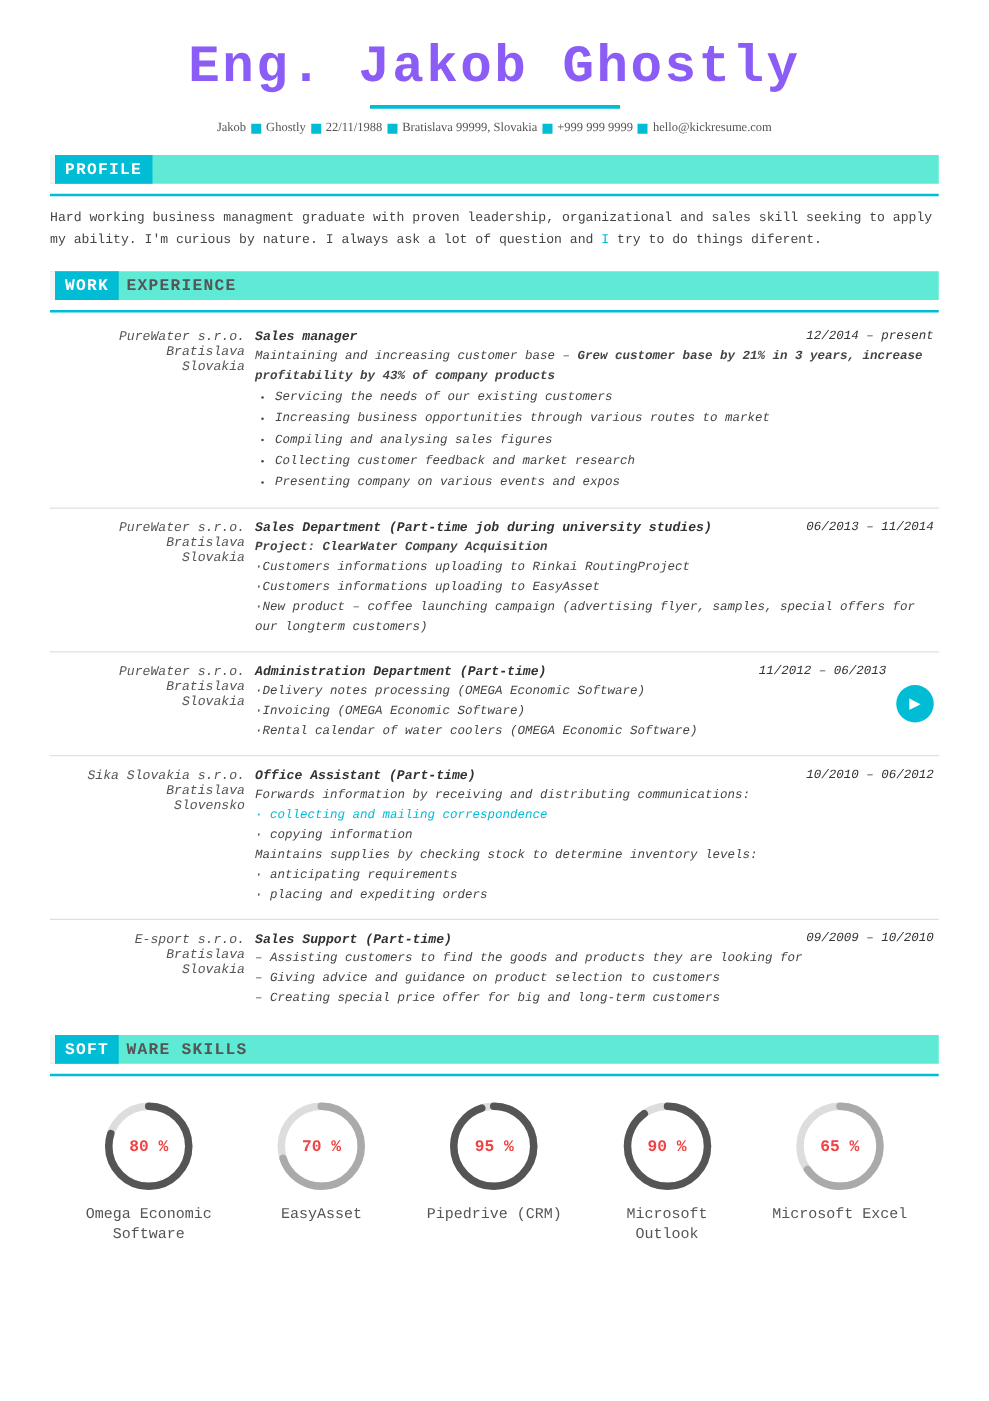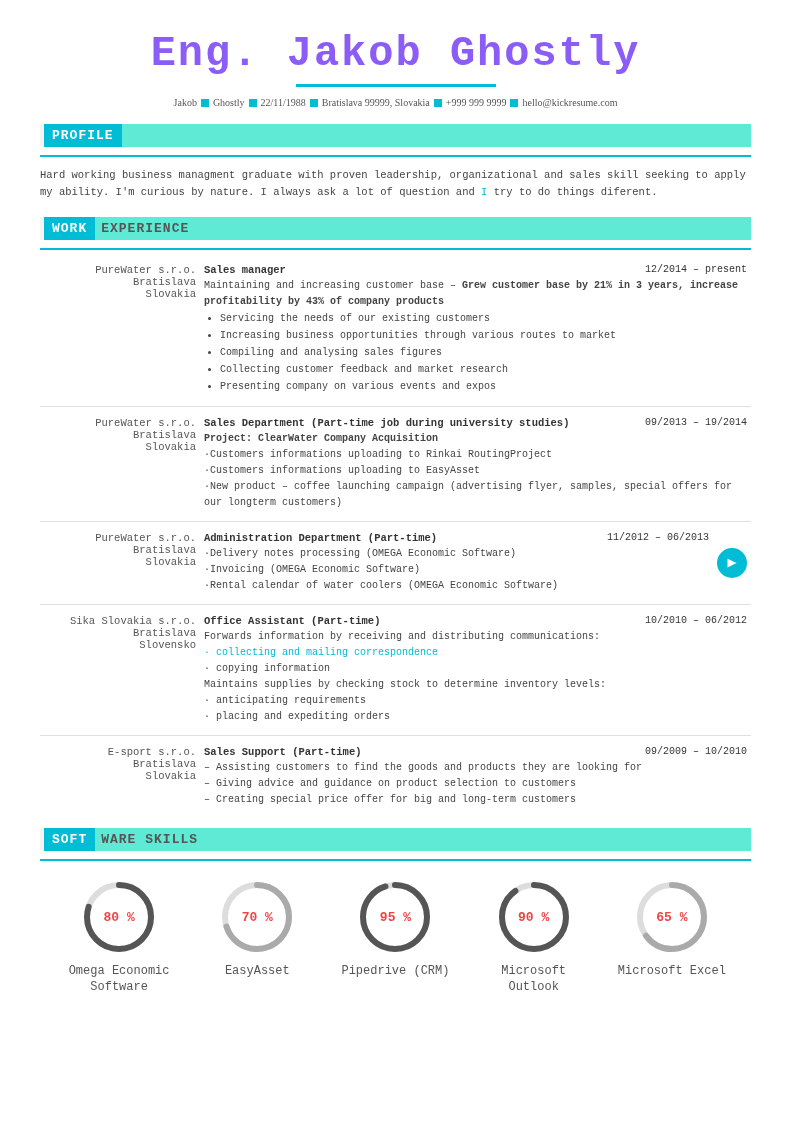--- a/index.html
+++ b/index.html
@@ -79,20 +79,21 @@
     .profile-text {
       font-size: 10.5px;
       color: #444;
       line-height: 1.6;
       margin-bottom: 6px;
     }
     .work-table {
       width: 100%;
       border-collapse: collapse;
       margin-bottom: 4px;
+      font-style: italic;
     }
     .work-table td {
       vertical-align: top;
       padding: 4px 4px;
       font-size: 10.5px;
     }
     .company-col {
       width: 160px;
       text-align: right;
       color: #555;
@@ -239,21 +240,21 @@
 
   <table class="work-table">
     <tbody>
         <tr>
       <td class="company-col">
         PureWater s.r.o.<br>Bratislava<br>Slovakia
       </td>
       <td class="job-col">
         <div>
           <span class="job-title">Sales Department (Part-time job during university studies)</span>
-          <span class="job-dates">09/2013 – 19/2014</span>
+          <span class="job-dates">06/2013 – 11/2014</span>
         </div>
         <div class="job-desc">
           <strong>Project: ClearWater Company Acquisition</strong><br>
           ·Customers informations uploading to Rinkai RoutingProject<br>
           ·Customers informations uploading to EasyAsset<br>
           ·New product – coffee launching campaign (advertising flyer, samples, special offers for our longterm customers)
         </div>
       </td>
     </tr>
   </tbody>

